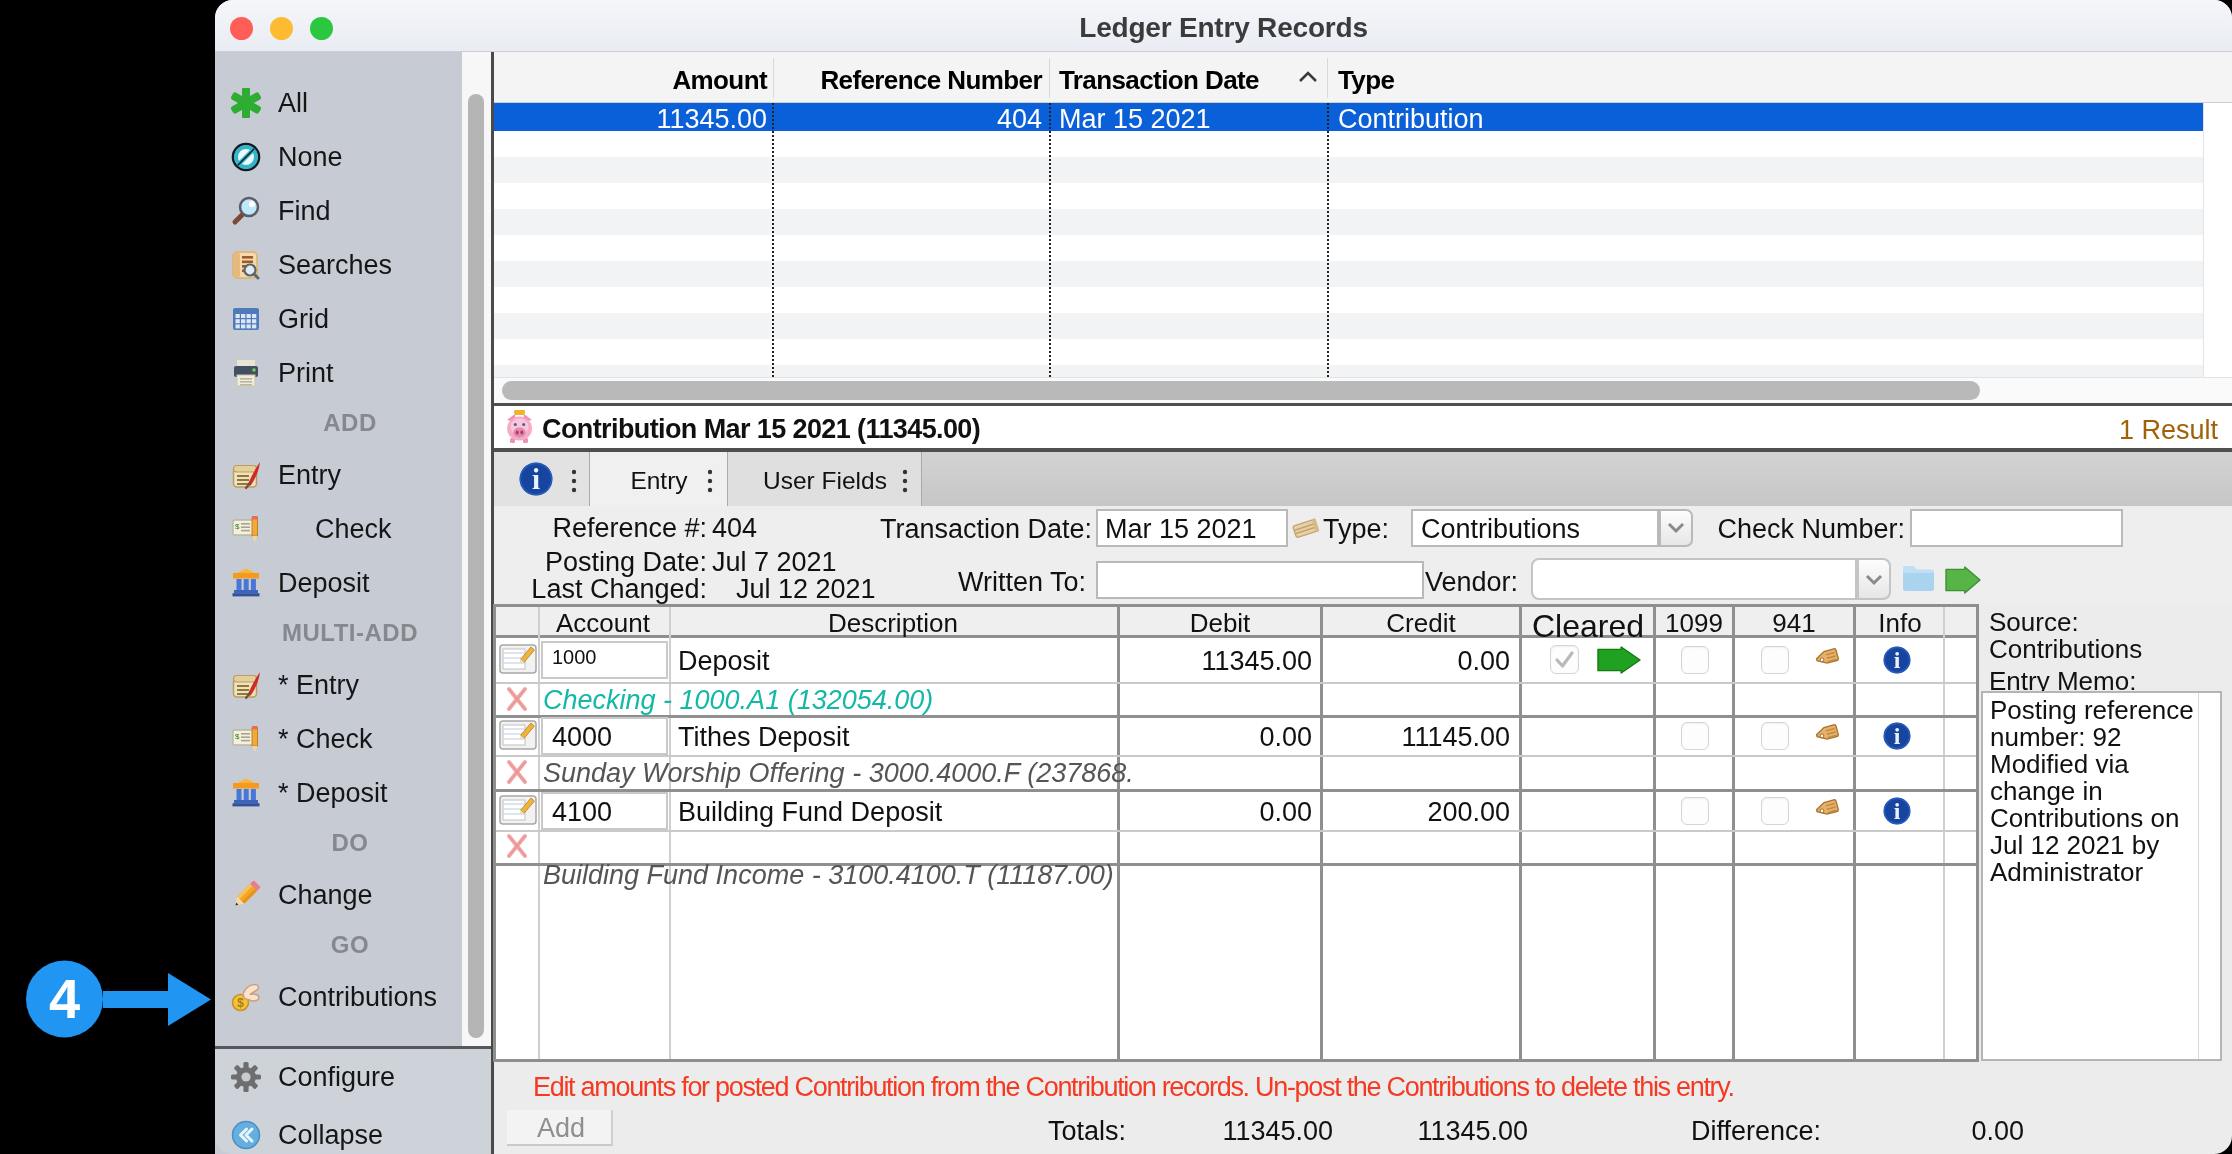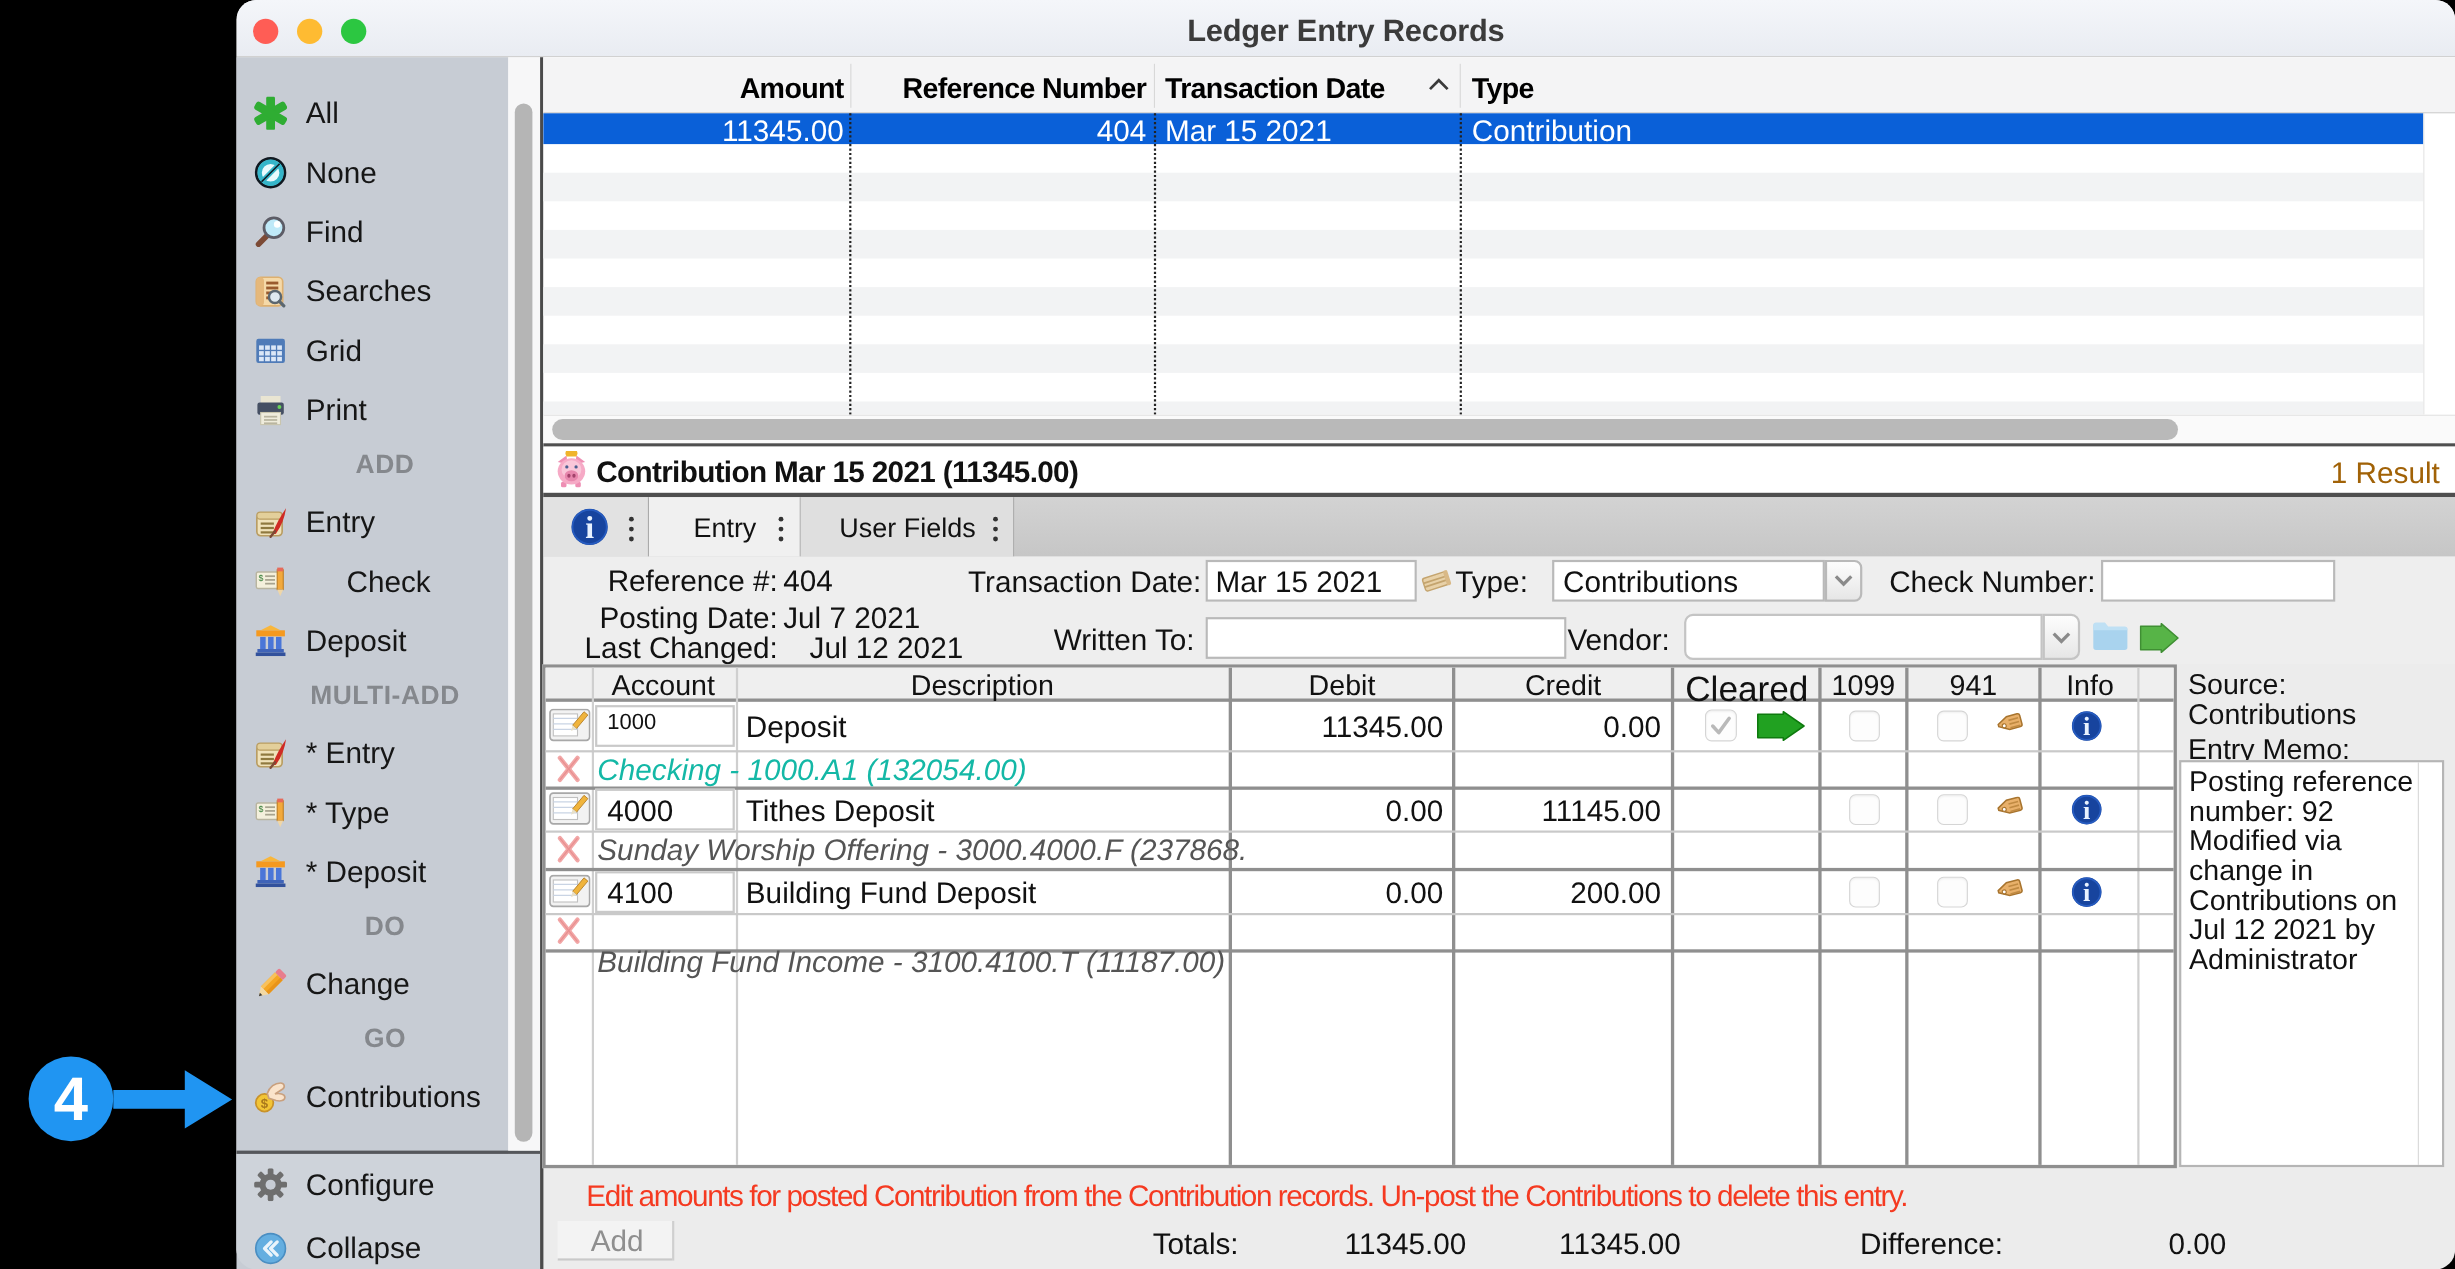--- a/index.html
+++ b/index.html
@@ -129,21 +129,21 @@
 <svg class="abs" style="left:231px;top:724px;" width="30" height="30" viewBox="0 0 30 30">
       <rect x="2" y="6" width="20" height="15" rx="1.5" fill="#f4f0dc" stroke="#b9b5a0" stroke-width="1.3"></rect>
       <text x="4" y="14.5" font-family="Liberation Sans, sans-serif" font-size="8" fill="#2f7a33">$</text>
       <rect x="10" y="9.0" width="9" height="1.6" fill="#a8a48f"></rect>
       <rect x="10" y="12.4" width="9" height="1.6" fill="#a8a48f"></rect>
       <rect x="10" y="15.8" width="9" height="1.6" fill="#a8a48f"></rect>
       <rect x="21" y="4" width="5.5" height="18" fill="#f2a93c" stroke="#c07f22" stroke-width="1"></rect>
       <polygon points="21,22 26.5,22 23.7,28" fill="#efd6a8"></polygon>
       <rect x="21" y="2" width="5.5" height="3.4" fill="#e66a5a"></rect>
     </svg>
-<div class="txt" style="left:278px;top:724px;font-size:27px;color:#161616;">* Type</div>
+<div class="txt" style="left:278px;top:724px;font-size:27px;color:#161616;">* Check</div>
 <svg class="abs" style="left:231px;top:778px;" width="30" height="30" viewBox="0 0 30 30">
       <rect x="2" y="5" width="26" height="5.5" fill="#f5991f"></rect>
       <polygon points="15,0.5 24,5 6,5" fill="#f8b63c"></polygon>
       <rect x="5.5" y="11" width="5" height="11" fill="#4a76d8"></rect>
       <rect x="12.7" y="11" width="5" height="11" fill="#4a76d8"></rect>
       <rect x="19.9" y="11" width="5" height="11" fill="#4a76d8"></rect>
       <rect x="3" y="22" width="24" height="3.2" fill="#3f63b8"></rect>
       <rect x="1.5" y="25.2" width="27" height="3.2" fill="#32519c"></rect>
     </svg>
 <div class="txt" style="left:278px;top:778px;font-size:27px;color:#161616;">* Deposit</div>

